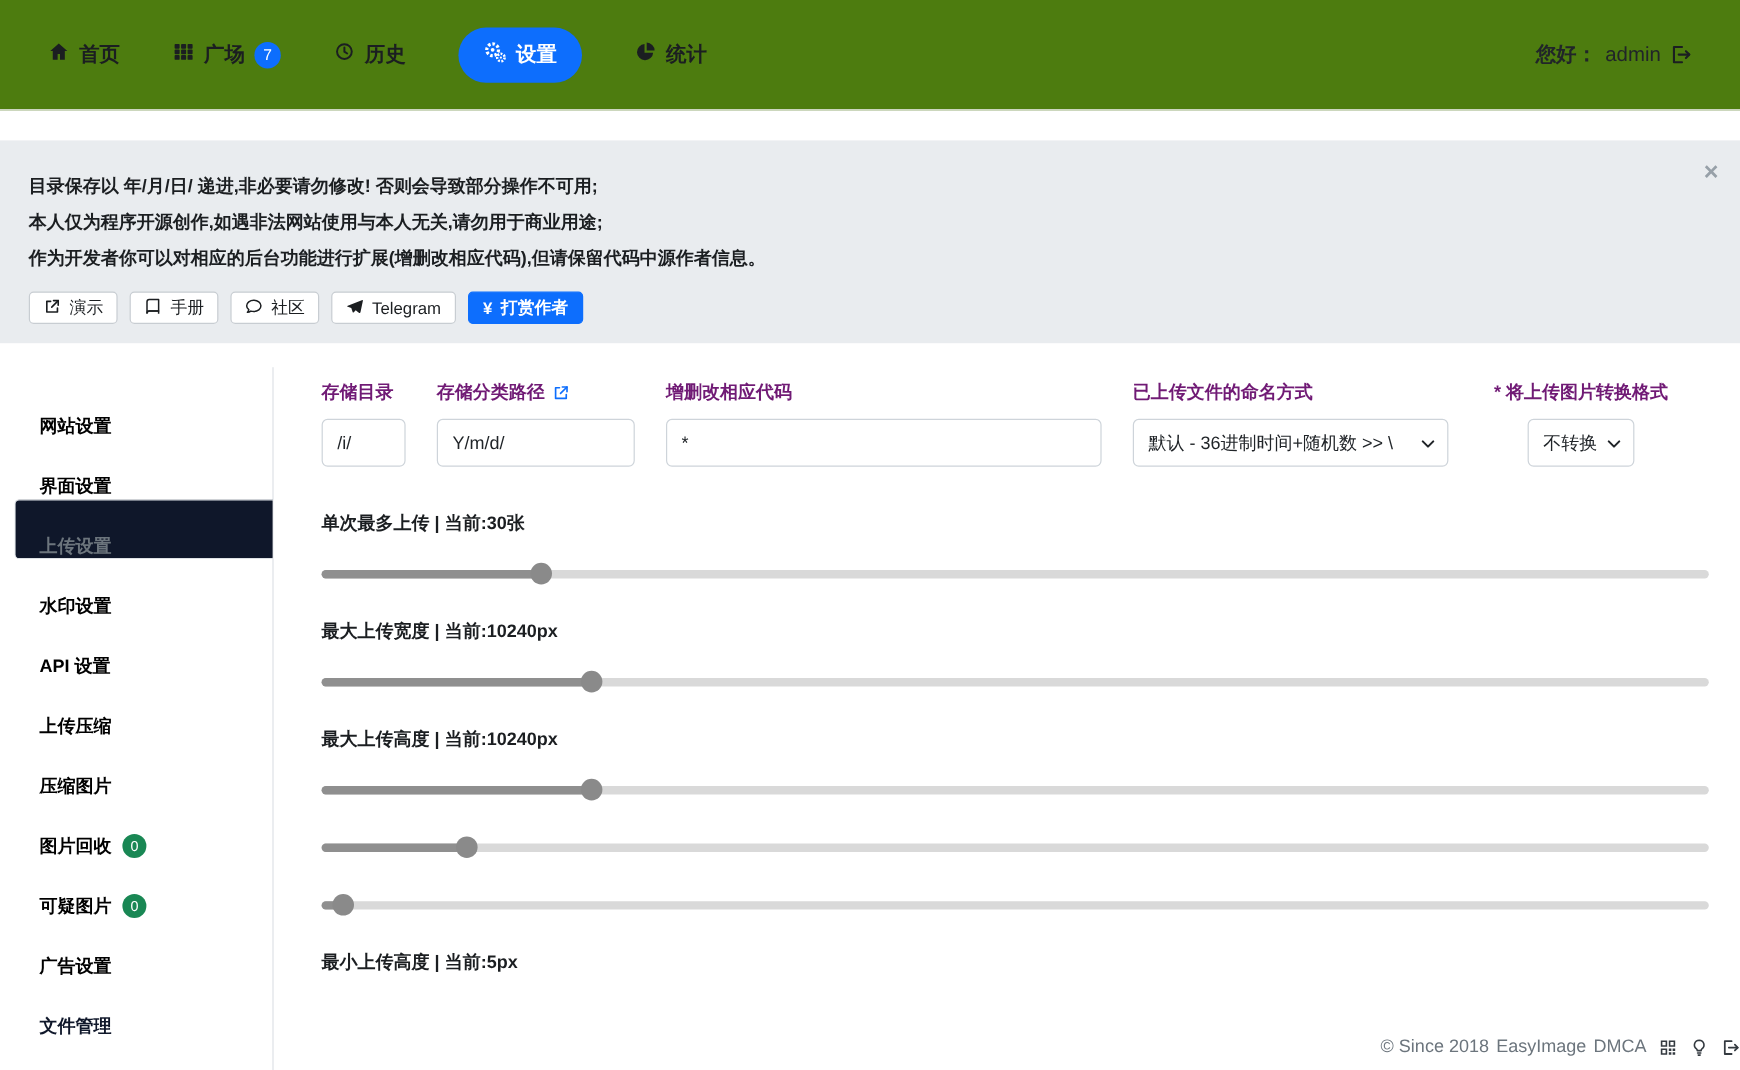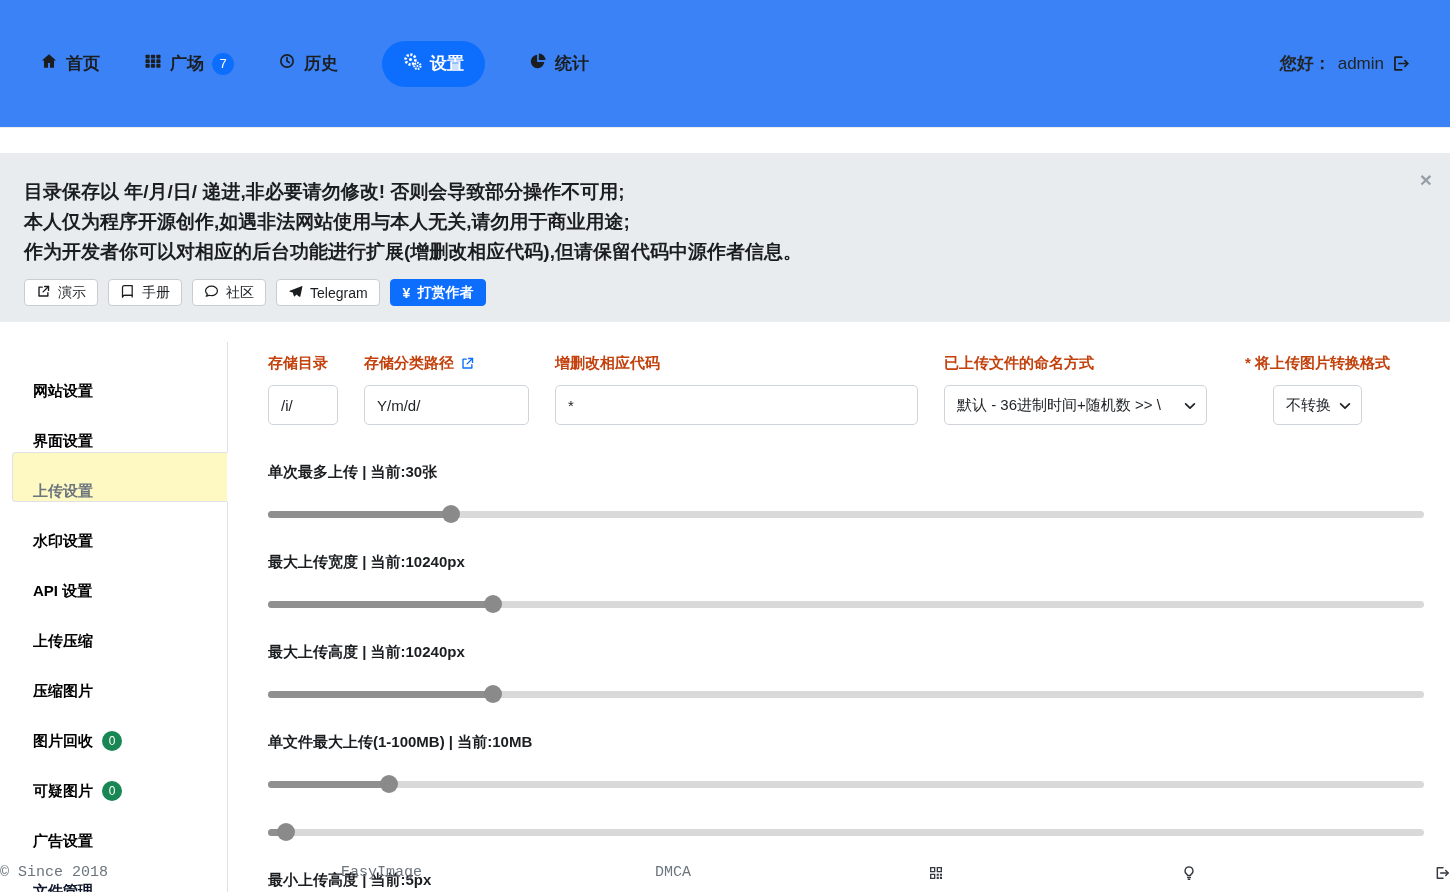--- a/index.html
+++ b/index.html
@@ -1,64 +1,64 @@
 <!DOCTYPE html>
 <html><head>
 <meta charset="utf-8">
 <style>
   * { margin:0; padding:0; box-sizing:border-box; }
   html,body { width:1450px; height:892px; overflow:hidden; background:#fff;
     font-family:"Liberation Sans","DejaVu Sans",sans-serif; color:#212529; }
 
   
-  .navbar { height:128px; display:flex; align-items:center; padding:0 40px;
-    background:#3b82f6; border-bottom:1px solid #ececec; }
+  .navbar { height:92px; display:flex; align-items:center; padding:0 40px;
+    background:#4d7c0f; border-bottom:1px solid #ececec; }
   .nav-items { display:flex; align-items:center; gap:44px; }
   .nav-item { display:flex; align-items:center; gap:8px; font-size:17px; font-weight:700;
     color:#1b1e21; cursor:pointer; text-decoration:none; }
   .nav-item svg { flex:0 0 auto; }
   .nav-pill { background:#0d6efd; color:#fff; border-radius:26px; padding:11px 21px; }
   .badge-blue { background:#0d6efd; color:#fff; border-radius:50%; width:22px; height:22px;
     font-size:13px; font-weight:400; display:flex; align-items:center; justify-content:center; }
   .nav-right { margin-left:auto; display:flex; align-items:center; gap:7px; font-size:17px; }
   .greet { font-weight:700; }
 
   
   .notice { background:#e9ecef; margin-top:25px; padding:24px 24px 16px; position:relative; }
-  .notice-line { font-weight:700; font-size:19px; line-height:30px; color:#1b1e21; }
+  .notice-line { font-weight:700; font-size:15px; line-height:30px; color:#1b1e21; }
   .notice-close { position:absolute; top:16px; right:18px; font-size:21px; font-weight:700;
     color:#97a0a8; cursor:pointer; line-height:1; }
   .notice-btns { display:flex; gap:10px; margin-top:12px; }
   .btn-outline { display:inline-flex; align-items:center; gap:7px; background:#fff;
     border:1px solid #c8cdd2; border-radius:4px; padding:4px 11px; font-size:14px;
     color:#1b1e21; cursor:pointer; height:27px; }
   .btn-primary { display:inline-flex; align-items:center; gap:7px; background:#0d6efd;
     border:1px solid #0d6efd; color:#fff; border-radius:4px; padding:4px 12px;
     font-size:14px; font-weight:700; cursor:pointer; height:27px; }
   .yen { font-weight:700; }
 
   
   .page { display:flex; align-items:flex-start; margin-top:20px; padding:0 12px; }
   .sidebar { width:216px; flex:0 0 216px; border-right:1px solid #dee2e6; padding-top:10px;
     min-height:620px; }
   .side-item { height:50px; display:flex; align-items:flex-end; gap:9px; padding-left:20px;
     font-size:15px; font-weight:700; color:#000; cursor:pointer; border:1px solid transparent; }
-  .side-item.active { color:#6c757d; background:#fef9c3; border-color:#dee2e6;
+  .side-item.active { color:#6c757d; background:#0f172a; border-color:#dee2e6;
     border-right-color:#fff; margin-right:-1px; border-radius:4px 0 0 4px;font-family:Liberation Mono, monospace; }
   .side-item.muted { color:#0f172a; }
   .badge-green { background:#198754; color:#fff; border-radius:50%; width:20px; height:20px;
     font-size:12px; font-weight:400; display:flex; align-items:center; justify-content:center; }
 
   .main { flex:1 1 auto; padding:12px 14px 0 40px; }
 
   
   .form-row { display:flex; gap:26px; }
   .field { display:flex; flex-direction:column; }
   .field-label { font-size:15px; font-weight:700; margin-bottom:12px; display:flex;
-    align-items:center; gap:6px; white-space:nowrap; color:#c2410c; }
+    align-items:center; gap:6px; white-space:nowrap; color:#701a75; }
   .ext-link { color:#0d6efd; display:inline-flex; }
   .text-input { height:40px; border:1px solid #ced4da; border-radius:5px; padding:0 12px;
     font-size:15px; color:#212529; background:#fff; width:100%; outline:none;
     font-family:"Liberation Sans","DejaVu Sans",sans-serif; }
   .select { height:40px; border:1px solid #ced4da; border-radius:5px; background:#fff;
     padding:0 30px 0 12px; display:flex; align-items:center; font-size:15px; cursor:pointer;
     position:relative; white-space:nowrap; overflow:hidden; }
   .select .caret { position:absolute; right:9px; top:13px; display:flex; }
   .w-dir{width:70px;} .w-path{width:165px;} .w-ext{width:363px;} .w-name{width:263px;} .w-conv{width:169px;align-items:center;}
 
@@ -70,21 +70,21 @@
   .slider { margin-top:22px; position:relative; height:18px; cursor:pointer; }
   .slider-track { position:absolute; left:0; right:0; top:5.5px; height:7px;
     background:#d9d9d9; border-radius:4px; }
   .slider-fill { position:absolute; left:0; top:5.5px; height:7px; background:#8f8f8f;
     border-radius:4px 0 0 4px; }
   .slider-thumb { position:absolute; top:0; width:18px; height:18px; border-radius:50%;
     background:#8a8a8a; transform:translateX(-50%); }
 
   
   .footer { position:fixed; left:0; right:0; bottom:11px; display:flex; align-items:center;
-    justify-content:space-between; gap:6px; font-size:15px; color:#6c757d;font-family:Liberation Mono, monospace; }
+    justify-content:flex-end; gap:6px; font-size:15px; color:#6c757d; }
   .footer a { color:#6c757d; text-decoration:none; cursor:pointer; }
   .footer .f-icon { color:#343a40; display:inline-flex; cursor:pointer; margin-left:4px; }
 </style>
 </head>
 <body>
 
 <header class="navbar">
   <nav class="nav-items">
     <a class="nav-item">
       <span>
@@ -310,21 +310,20 @@
       </div>
       <div class="slider-section">
         <div class="slider-label">最大上传高度 | 当前:10240px</div>
         <div class="slider">
           <div class="slider-track"></div>
           <div class="slider-fill" style="width: 19.5%;"></div>
           <div class="slider-thumb" style="left: 19.5%;"></div>
         </div>
       </div>
       <div class="slider-section">
-        <div class="slider-label">单文件最大上传(1-100MB) | 当前:10MB</div>
         <div class="slider">
           <div class="slider-track"></div>
           <div class="slider-fill" style="width: 10.5%;"></div>
           <div class="slider-thumb" style="left: 10.5%;"></div>
         </div>
       </div>
       <div class="slider-section">
         <div class="slider">
           <div class="slider-track"></div>
           <div class="slider-fill" style="width: 1.6%;"></div>

